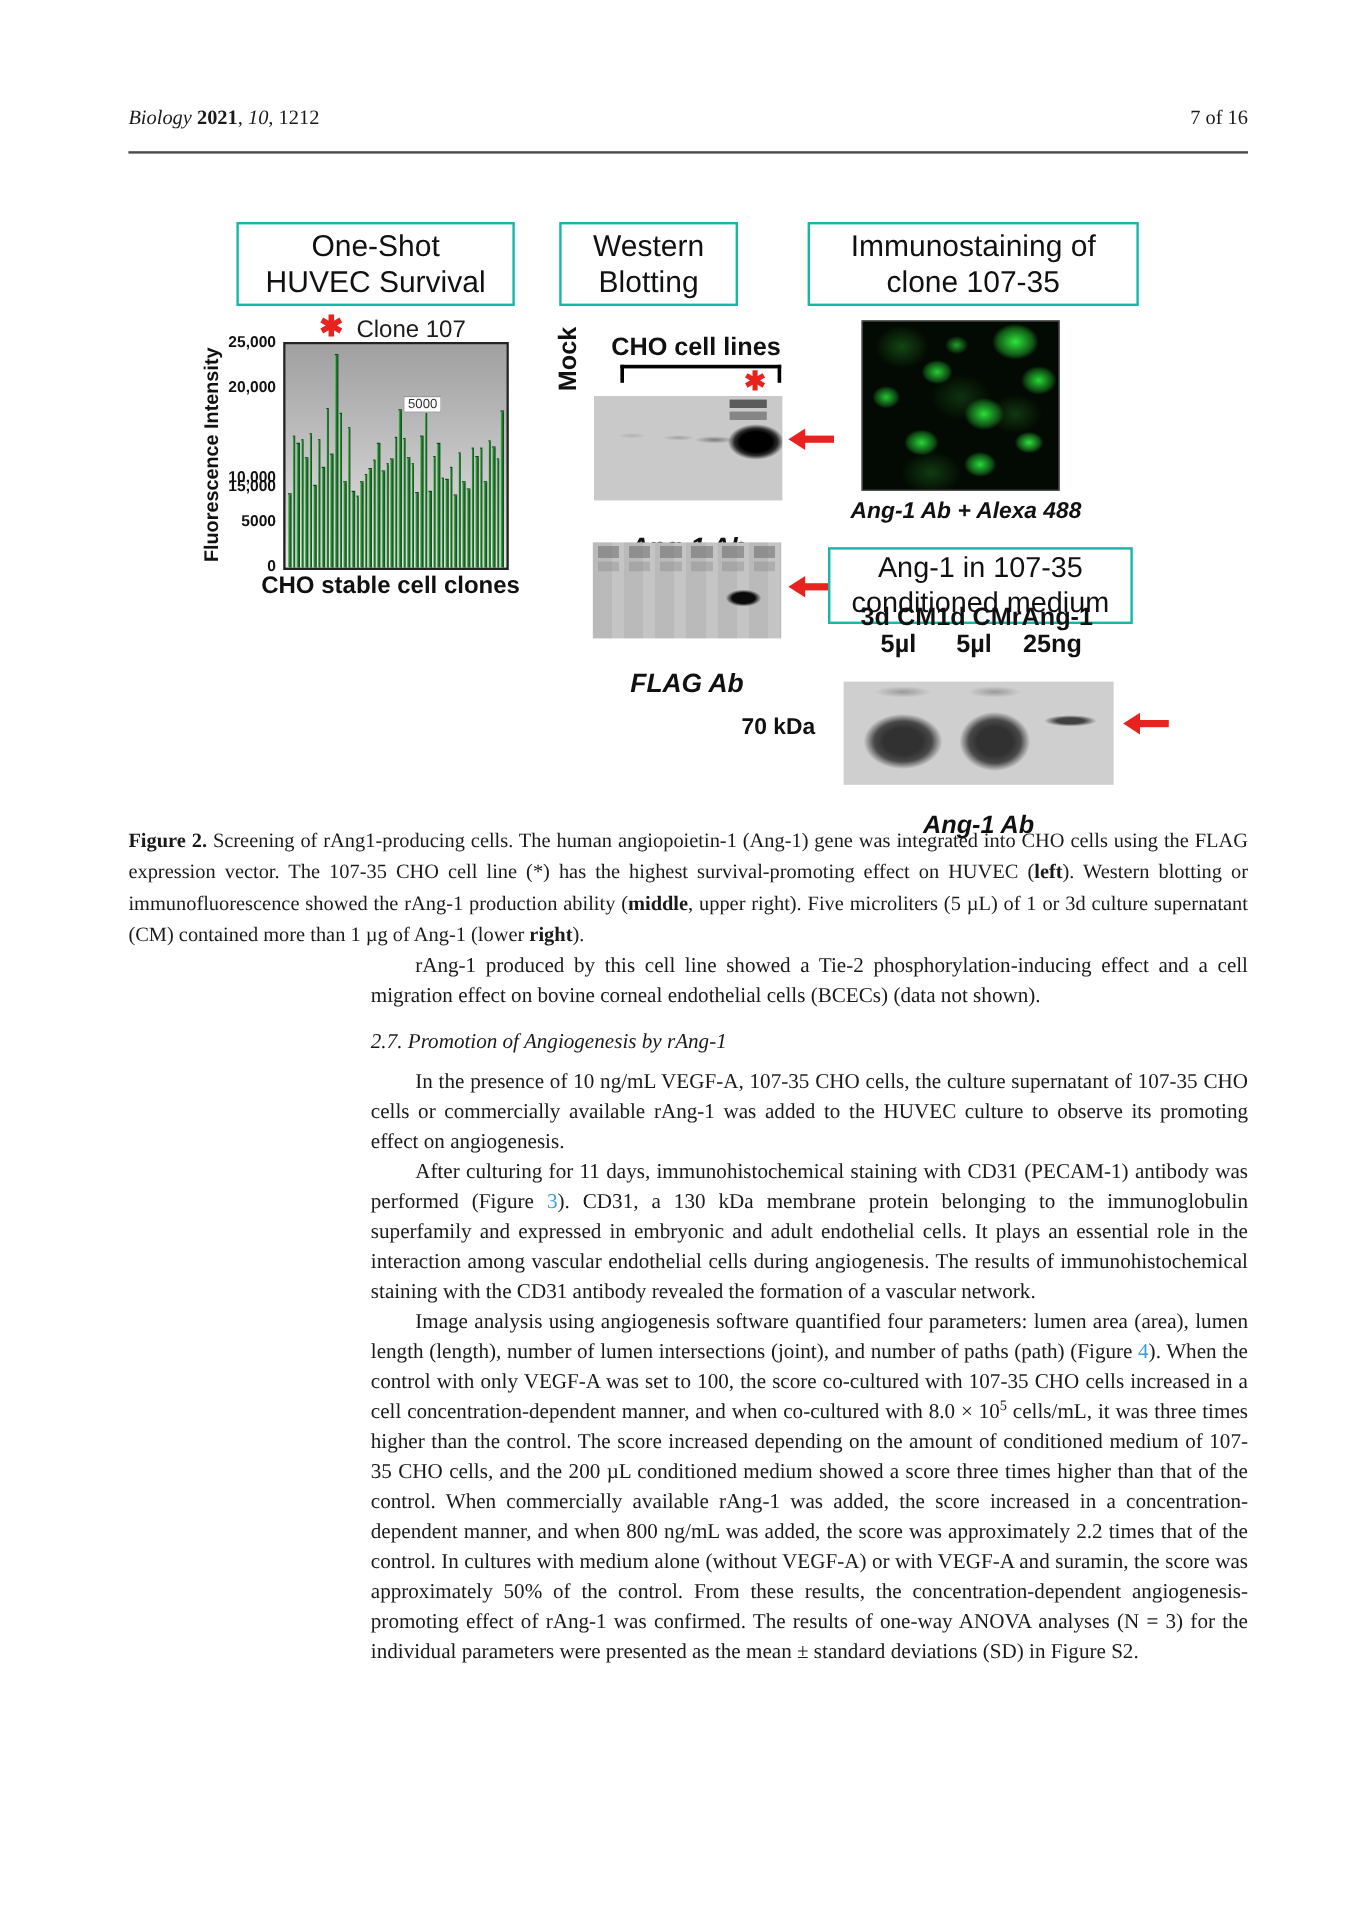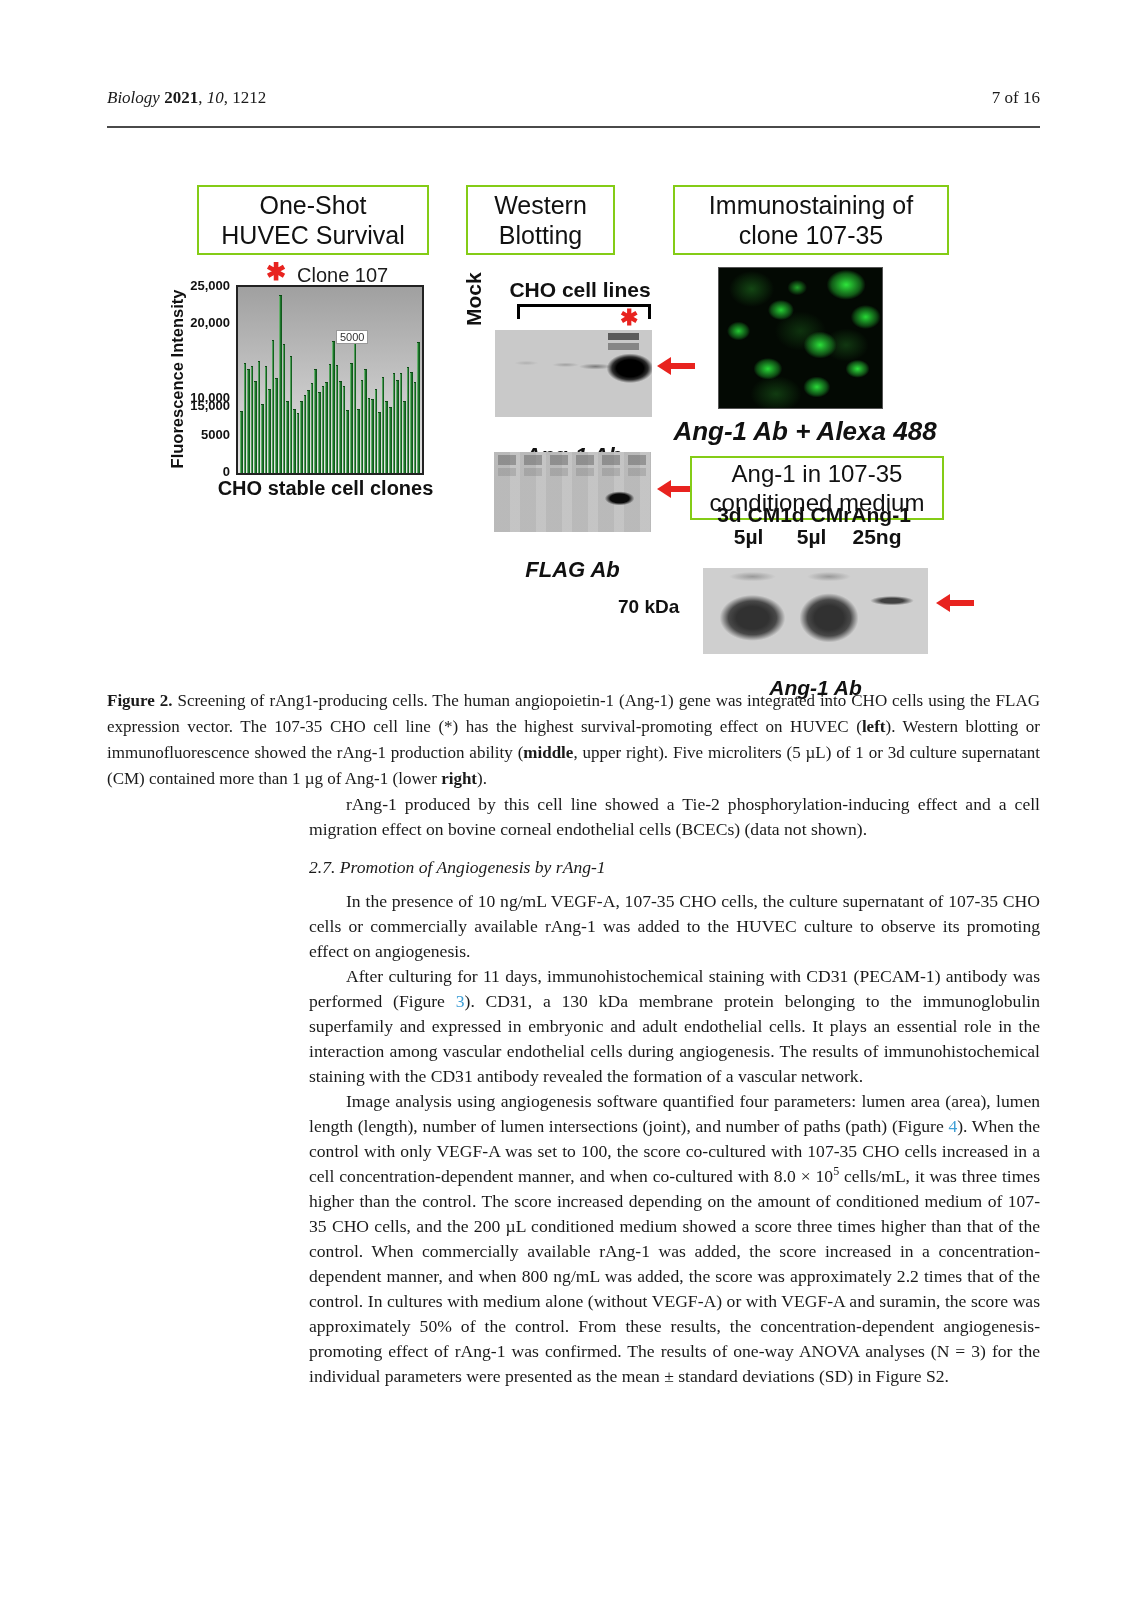--- a/index.html
+++ b/index.html
@@ -7,21 +7,21 @@
         font-family:"Liberation Serif",serif;color:#1a1a1a;}
 
   
   .hdr{position:absolute;left:107px;top:88px;width:933px;font-size:17px;display:flex;justify-content:space-between;}
   .hdr .i{font-style:italic;}
   .hdr .b{font-weight:bold;margin-top:40px;}
   .hdr-rule{position:absolute;left:107px;top:126px;width:933px;height:2px;background:#4a4a4a;}
 
   
   .fig{position:absolute;left:0;top:0;width:1131px;height:1600px;font-family:"Liberation Sans",sans-serif;color:#111;}
-  .tbox{position:absolute;border:2px solid #84cc16;display:flex;flex-direction:column;justify-content:center;
+  .tbox{position:absolute;border:2px solid #14b8a6;display:flex;flex-direction:column;justify-content:center;
         align-items:center;text-align:center;font-size:25px;line-height:30px;background:#fff;}
 
   
   .yaxis-title{position:absolute;left:84px;top:368px;width:190px;height:22px;transform:rotate(-90deg);
         font-weight:bold;font-size:16.5px;text-align:center;}
   .yticks{position:absolute;left:150px;top:285px;width:80px;height:186px;}
   .ytick{position:absolute;right:0;transform:translateY(-50%);font-weight:bold;font-size:13px;}
   .ytick:nth-child(1){top:0;}.ytick:nth-child(2){top:20%;}.ytick:nth-child(3){top:40%;margin-top:46px;}
   .ytick:nth-child(4){top:60%;}.ytick:nth-child(5){top:80%;}.ytick:nth-child(6){top:100%;}
   .plot{position:absolute;left:236px;top:285px;width:184px;height:186px;border:2px solid #222;
@@ -71,21 +71,21 @@
       radial-gradient(ellipse 16px 13px at 12% 45%, #23c832 0%, rgba(20,120,30,.5) 55%, rgba(0,0,0,0) 72%),
       radial-gradient(ellipse 20px 15px at 30% 72%, #28d837 0%, rgba(25,140,35,.5) 55%, rgba(0,0,0,0) 72%),
       radial-gradient(ellipse 18px 14px at 60% 85%, #2ada39 0%, rgba(25,150,40,.5) 55%, rgba(0,0,0,0) 75%),
       radial-gradient(ellipse 16px 12px at 85% 72%, #2ee23c 0%, rgba(30,150,40,.5) 55%, rgba(0,0,0,0) 75%),
       radial-gradient(ellipse 14px 11px at 48% 14%, rgba(40,200,50,.8), rgba(0,0,0,0) 70%),
       radial-gradient(ellipse 30px 24px at 20% 15%, rgba(30,110,30,.6), rgba(0,0,0,0) 75%),
       radial-gradient(ellipse 34px 26px at 50% 45%, rgba(25,90,25,.5), rgba(0,0,0,0) 75%),
       radial-gradient(ellipse 30px 22px at 78% 55%, rgba(30,100,30,.5), rgba(0,0,0,0) 75%),
       radial-gradient(ellipse 34px 24px at 35% 90%, rgba(28,100,28,.55), rgba(0,0,0,0) 75%);}
   .micro-label{position:absolute;left:655px;top:416px;width:300px;text-align:center;
-        font-weight:bold;font-style:italic;font-size:26px;}
+        font-weight:bold;font-style:italic;font-size:19px;}
   .cm-box{left:690px;top:456px;width:250px;height:60px;font-size:24px;line-height:29px;}
   .lanes{position:absolute;left:688px;top:504px;width:252px;display:flex;justify-content:center;}
   .lane{text-align:center;font-weight:bold;font-size:21px;line-height:22px;}
   .kda{position:absolute;left:618px;top:596px;font-weight:bold;font-size:19px;}
   .blot3{left:703px;top:568px;width:225px;height:86px;background-color:#cfcfcf;
     background-image:
       radial-gradient(ellipse 40px 28px at 22% 58%, #313131 40%, rgba(49,49,49,.85) 60%, rgba(49,49,49,0) 82%),
       radial-gradient(ellipse 36px 30px at 56% 58%, #313131 40%, rgba(49,49,49,.85) 60%, rgba(49,49,49,0) 82%),
       radial-gradient(ellipse 28px 6px at 84% 38%, #414141 40%, rgba(65,65,65,0) 78%),
       radial-gradient(ellipse 30px 6px at 22% 10%, rgba(100,100,100,.5), rgba(100,100,100,0) 78%),

